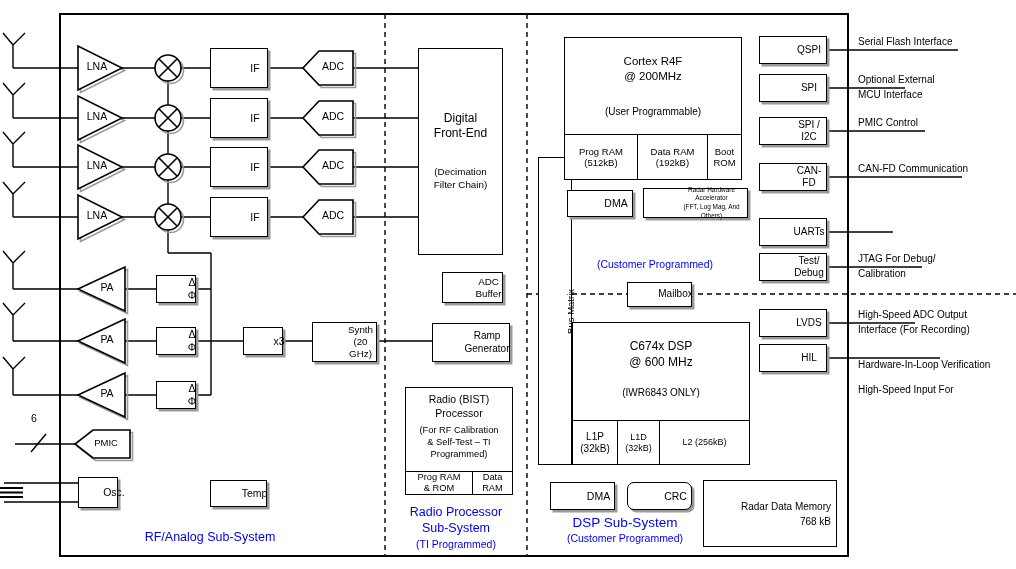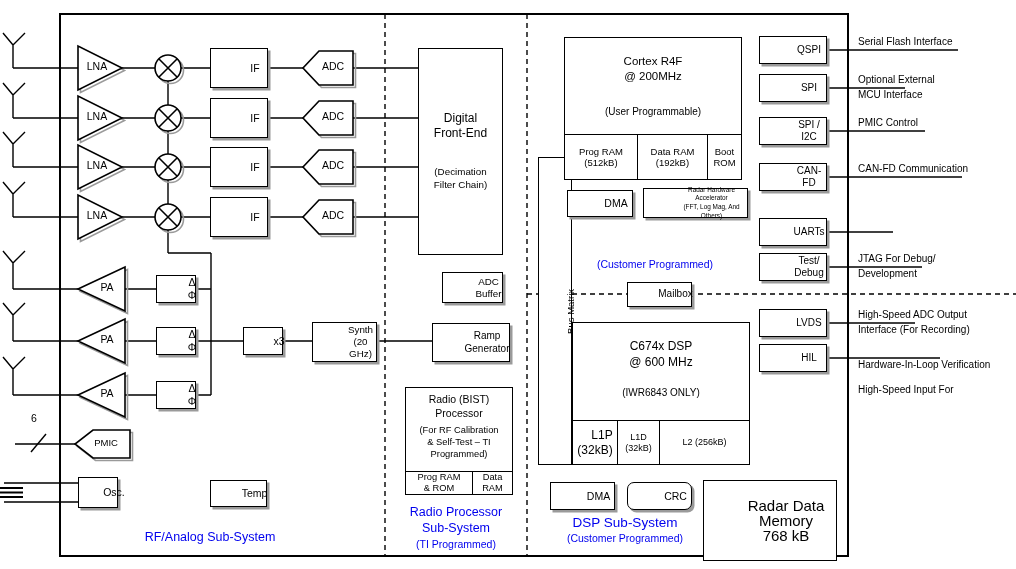--- a/index.html
+++ b/index.html
@@ -244,49 +244,49 @@
   <div class="box sh" style="left:643px;top:188px;width:105px;height:30px;font-size:6.4px;line-height:1.35;">Radar Hardware Accelerator
 (FFT, Log Mag, And Others)</div>
   <div class="txt blue" style="left:565px;top:258px;width:180px;font-size:10.5px;">(Customer Programmed)</div>
   <div class="box sh" style="left:627px;top:282px;width:65px;height:25px;font-size:10px;">Mailbox</div>
 
   <div class="box" style="left:572px;top:322px;width:178px;height:143px;">
     <div class="txt" style="left:0;top:15px;width:100%;font-size:12px;line-height:16px;">C674x DSP
 @ 600 MHz</div>
     <div class="txt" style="left:0;top:64px;width:100%;font-size:10px;">(IWR6843 ONLY)</div>
     <div class="memrow" style="height:44px;">
-      <div class="memcell" style="width:44px;font-size:12px;text-align:right;">L1P
+      <div class="memcell" style="width:44px;font-size:10px;">L1P
 (32kB)</div>
       <div class="memcell" style="width:42px;font-size:9px;">L1D
 (32kB)</div>
       <div class="memcell" style="flex:1;font-size:9px;">L2 (256kB)</div>
     </div>
   </div>
   <div class="box sh" style="left:550px;top:482px;width:65px;height:28px;">DMA</div>
   <div class="box sh" style="left:627px;top:482px;width:65px;height:28px;border-radius:7px;">CRC</div>
   <div class="txt blue" style="left:535px;top:515px;width:180px;font-size:13.5px;">DSP Sub-System</div>
   <div class="txt blue" style="left:535px;top:532px;width:180px;font-size:10.5px;">(Customer Programmed)</div>
-  <div class="box" style="left:703px;top:480px;width:134px;height:81px;font-size:15px;line-height:15px;">Radar Data Memory
+  <div class="box" style="left:703px;top:480px;width:134px;height:67px;font-size:10px;line-height:15px;text-align:right;">Radar Data Memory
 768 kB</div>
 
   <div class="box sh per" style="top:36px;">QSPI</div>
   <div class="box sh per" style="top:74px;">SPI</div>
   <div class="box sh per" style="top:117px;">SPI / I2C</div>
   <div class="box sh per" style="top:163px;">CAN-FD</div>
   <div class="box sh per" style="top:218px;">UARTs</div>
   <div class="box sh per" style="top:253px;">Test/
 Debug</div>
   <div class="box sh per" style="top:309px;">LVDS</div>
   <div class="box sh per" style="top:344px;">HIL</div>
 
   <div class="plabel" style="top:36px;">Serial Flash Interface</div>
   <div class="plabel" style="top:74px;">Optional External</div>
   <div class="plabel" style="top:89px;">MCU Interface</div>
   <div class="plabel" style="top:117px;">PMIC Control</div>
   <div class="plabel" style="top:163px;">CAN-FD Communication</div>
   <div class="plabel" style="top:253px;">JTAG For Debug/</div>
-  <div class="plabel" style="top:268px;">Development</div>
+  <div class="plabel" style="top:268px;">Calibration</div>
   <div class="plabel" style="top:309px;">High-Speed ADC Output</div>
   <div class="plabel" style="top:324px;">Interface (For Recording)</div>
   <div class="plabel" style="top:344px;margin-top:40px;">High-Speed Input For</div>
   <div class="plabel" style="top:359px;">Hardware-In-Loop Verification</div>
 
 </div>
 
 </body></html>

